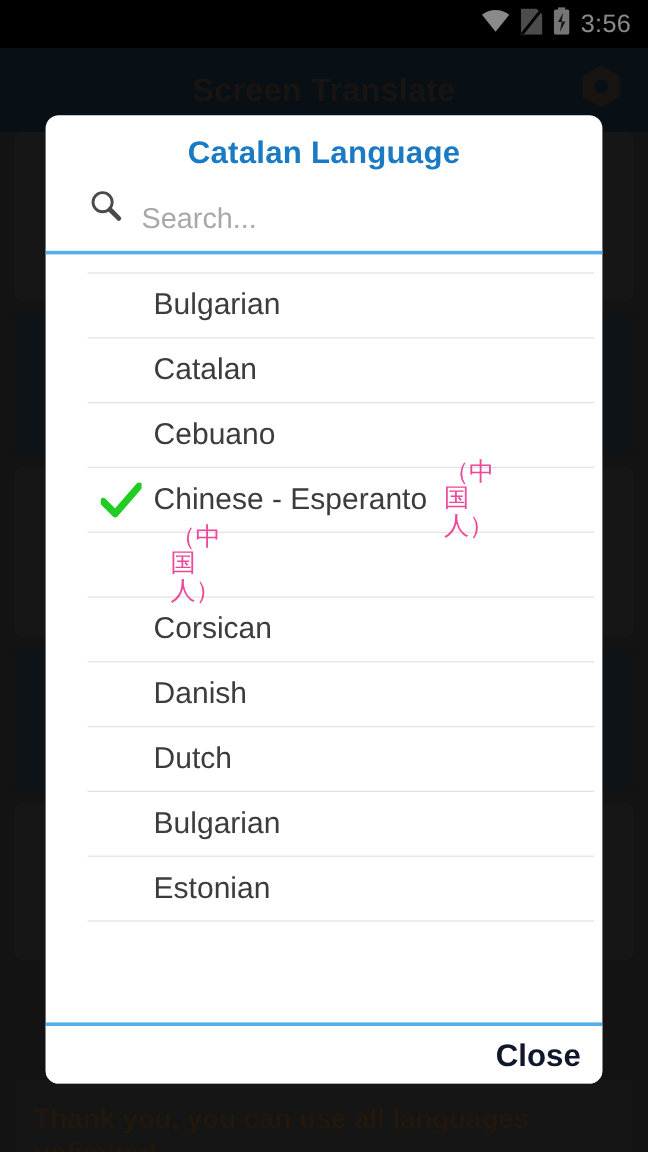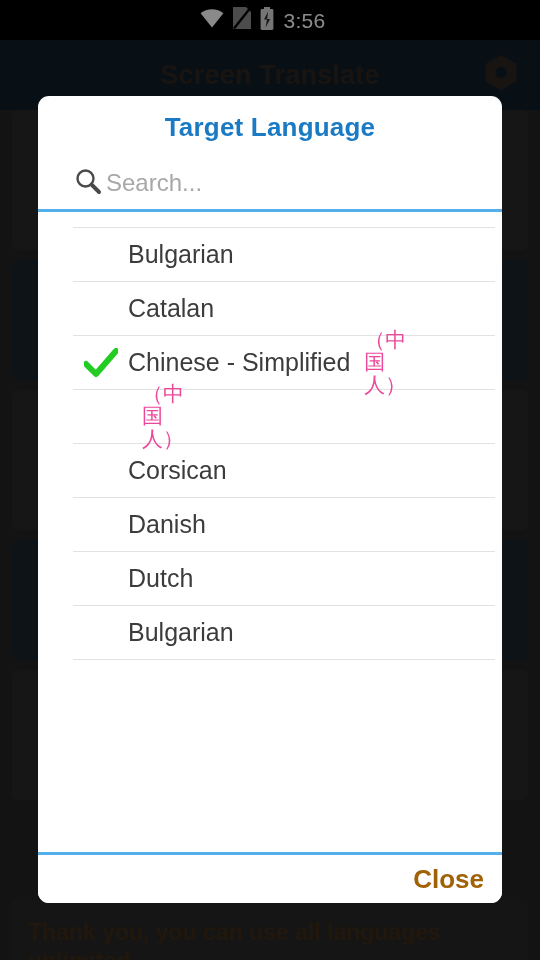--- a/index.html
+++ b/index.html
@@ -6,21 +6,21 @@
   html, body {
     width:540px; height:960px; overflow:hidden;
     font-family:"Liberation Sans", sans-serif;
     background:#000;
   }
   #screen { position:relative; width:540px; height:960px; background:#2b2b2b; overflow:hidden; }
 
   
   #statusbar {
     position:absolute; top:0; left:0; width:540px; height:40px;
-    background:#000; display:flex; align-items:center; justify-content:center;
+    background:#000; display:flex; align-items:center; justify-content:flex-end;
     padding-right:14px; gap:9px;
   }
   .sb-icon { display:block; }
   #clock { color:#fff; font-size:21px; font-weight:400; letter-spacing:.3px; line-height:1; }
 
   
   #appbg { position:absolute; top:40px; left:0; width:540px; height:920px; background:#222222; }
   #toolbar {
     position:absolute; top:0; left:0; width:540px; height:70px;
     background:#111e27; display:flex; align-items:center; justify-content:center;
@@ -53,21 +53,21 @@
   #dialog {
     position:absolute; left:38px; top:96px; width:464px; height:807px;
     background:#ffffff; border-radius:11px; overflow:hidden;
     display:flex; flex-direction:column;
   }
   #dlg-title {
     text-align:center; color:#1a7ac4; font-size:26px; font-weight:bold;
     padding-top:16px; padding-bottom:14px; letter-spacing:.2px;
   }
   #search-row {
-    display:flex; align-items:center; height:52px; padding-left:36px; gap:4px;
+    display:flex; height:52px; padding-left:36px; gap:16px;
   }
   #search-input {
     border:none; outline:none; background:transparent;
     font-family:"Liberation Sans", sans-serif;
     font-size:24px; color:#444; width:330px; padding:0;
   }
   #search-input::placeholder { color:#a8a8a8; }
 
   .hdivider { height:3px; background:#54b0ea; width:100%; flex:none; }
 
@@ -83,21 +83,21 @@
   .lang-native {
     font-size:21px; color:#ec4899; margin-left:14px; width:60px;
     line-height:1.05; word-break:break-all;
   }
 
   #footer {
     height:48px; flex:none; display:flex; align-items:center; justify-content:flex-end;
     padding-right:18px; background:#fff;
   }
   #close-btn {
-    color:#a16207; font-size:26px; font-weight:bold; background:none; border:none;
+    color:#0f172a; font-size:26px; font-weight:bold; background:none; border:none;
     font-family:"Liberation Sans", sans-serif; cursor:pointer; padding:0;
   }
 </style>
 </head>
 <body>
 
 <div id="screen">
 
   <div id="statusbar">
     <span class="sb-icon">
@@ -140,21 +140,21 @@
       <div id="bgthanks">
         <div id="bgthanks-text">Thank you, you can use all languages unlimited</div>
       </div>
     </div>
   </div>
 
   <div id="scrim"></div>
 
   <div id="dialog">
 
-    <div id="dlg-title">Target Language</div>
+    <div id="dlg-title">Catalan Language</div>
 
     <div id="search-row">
       <span>
         <svg width="28" height="28" viewBox="0 0 28 28">
           <circle cx="11.5" cy="11.5" r="8" fill="none" stroke="#4a4a4a" stroke-width="2.4"></circle>
           <path d="M17.6 17.6 25 25" stroke="#4a4a4a" stroke-width="4" stroke-linecap="round"></path>
         </svg>
       </span>
       <input id="search-input" type="text" placeholder="Search..." style="">
     </div>
@@ -169,26 +169,30 @@
           </div>
           <div class="lang-row">
             <div class="check-slot"></div>
             <span class="lang-name">Bulgarian</span>
           </div>
           <div class="lang-row">
             <div class="check-slot"></div>
             <span class="lang-name">Catalan</span>
           </div>
           <div class="lang-row">
+            <div class="check-slot"></div>
+            <span class="lang-name">Cebuano</span>
+          </div>
+          <div class="lang-row">
             <div class="check-slot">
               <svg width="34" height="30" viewBox="0 0 34 30">
                 <path d="M2 16 L12 26 L32 3" fill="none" stroke="#22cc22" stroke-width="6" stroke-linecap="round" stroke-linejoin="round"></path>
               </svg>
             </div>
-            <span class="lang-name">Chinese - Simplified</span>
+            <span class="lang-name">Chinese - Esperanto</span>
             <span class="lang-native">（中国人）</span>
           </div>
           <div class="lang-row">
             <div class="check-slot"></div>
             <span class="lang-native">（中国人）</span>
           </div>
           <div class="lang-row">
             <div class="check-slot"></div>
             <span class="lang-name">Corsican</span>
           </div>
@@ -196,20 +200,24 @@
             <div class="check-slot"></div>
             <span class="lang-name">Danish</span>
           </div>
           <div class="lang-row">
             <div class="check-slot"></div>
             <span class="lang-name">Dutch</span>
           </div>
           <div class="lang-row">
             <div class="check-slot"></div>
             <span class="lang-name">Bulgarian</span>
+          </div>
+          <div class="lang-row">
+            <div class="check-slot"></div>
+            <span class="lang-name">Estonian</span>
           </div>
         </div>
     </div>
 
     <div class="hdivider"></div>
 
     <div id="footer">
       <button id="close-btn">Close</button>
     </div>
   </div>

